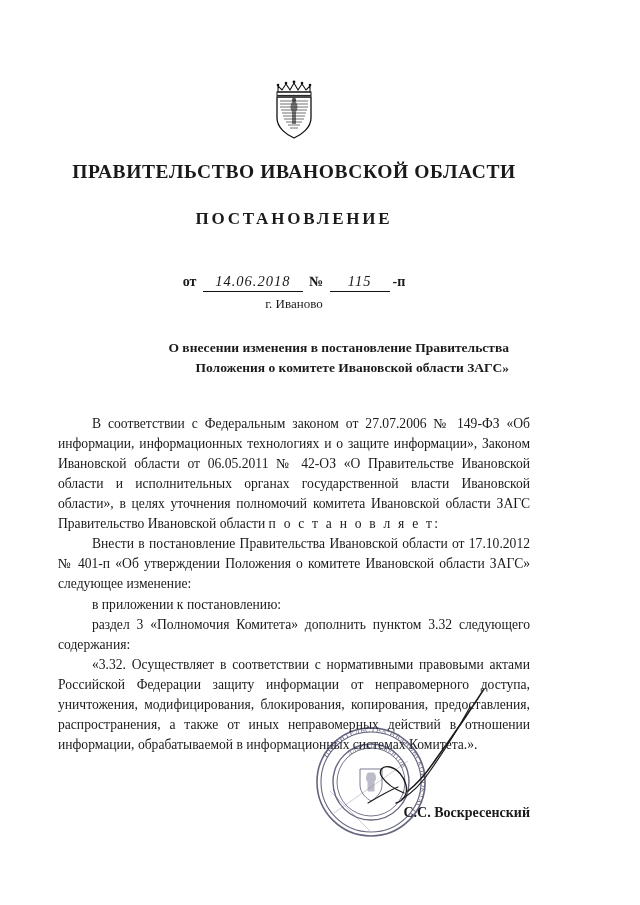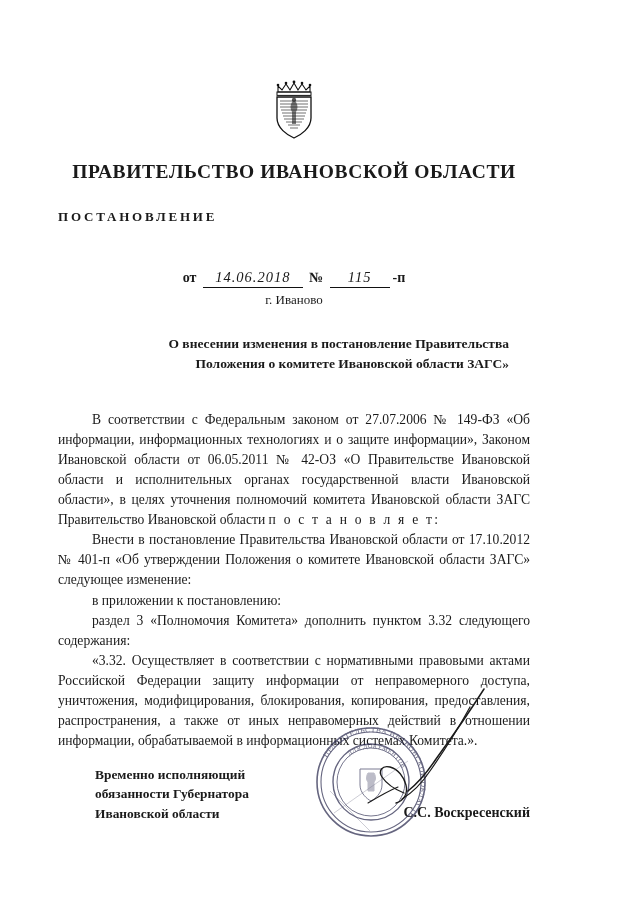--- a/index.html
+++ b/index.html
@@ -39,22 +39,22 @@
   
   .org-title {
     text-align: center;
     font-size: 19.5px;
     font-weight: bold;
     letter-spacing: 0.6px;
     margin: 6px 0 0 0;
     line-height: 1.2;
   }
   .doc-type {
-    text-align: left;
-    font-size: 13px;
+    text-align: center;
+    font-size: 17px;
     font-weight: bold;
     letter-spacing: 2.8px;
     margin: 26px 0 12px 0;
   }
 
   
   .datenum {
     margin-top: 44px;
     text-align: center;
     font-size: 13.5px;
@@ -203,25 +203,20 @@
   </div>
 
   <div class="body">
     <p><span>В соответствии с Федеральным законом от 27.07.2006 № 149-ФЗ «Об информации, информационных технологиях и о защите информации», Законом Ивановской области от 06.05.2011 № 42-ОЗ «О Правительстве Ивановской области и исполнительных органах государственной власти Ивановской области», в целях уточнения полномочий комитета Ивановской области ЗАГС Правительство Ивановской области</span> <span class="spaced">п о с т а н о в л я е т:</span></p>
     <p>Внести в постановление Правительства Ивановской области от 17.10.2012 № 401-п «Об утверждении Положения о комитете Ивановской области ЗАГС» следующее изменение:</p>
     <p>в приложении к постановлению:</p>
     <p>раздел 3 «Полномочия Комитета» дополнить пунктом 3.32 следующего содержания:</p>
     <p>«3.32. Осуществляет в соответствии с нормативными правовыми актами Российской Федерации защиту информации от неправомерного доступа, уничтожения, модифицирования, блокирования, копирования, предоставления, распространения, а также от иных неправомерных действий в отношении информации, обрабатываемой в информационных системах Комитета.».</p>
   </div>
 
-  <div class="sign">
-    <div>Временно исполняющий</div>
-    <div>обязанности Губернатора</div>
-    <div>Ивановской области</div>
-  </div>
 
   <div class="signer">С.С. Воскресенский</div>
 
   <div class="stamp">
     <svg width="122" height="122" viewBox="0 0 122 122">
       <defs>
         <path id="outerArc" d="M 61,61 m -50,0 a 50,50 0 1,1 100,0 a 50,50 0 1,1 -100,0"></path>
         <path id="innerArc" d="M 61,61 m -34,0 a 34,34 0 1,1 68,0 a 34,34 0 1,1 -68,0"></path>
       </defs>
       <circle cx="61" cy="61" r="54" fill="none" stroke="#2b2b4f" stroke-width="1.6"></circle>

